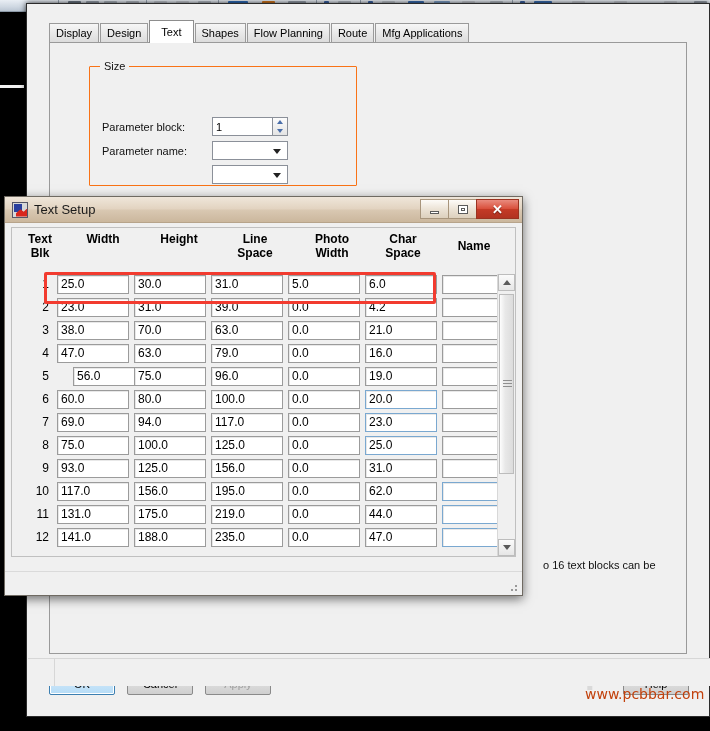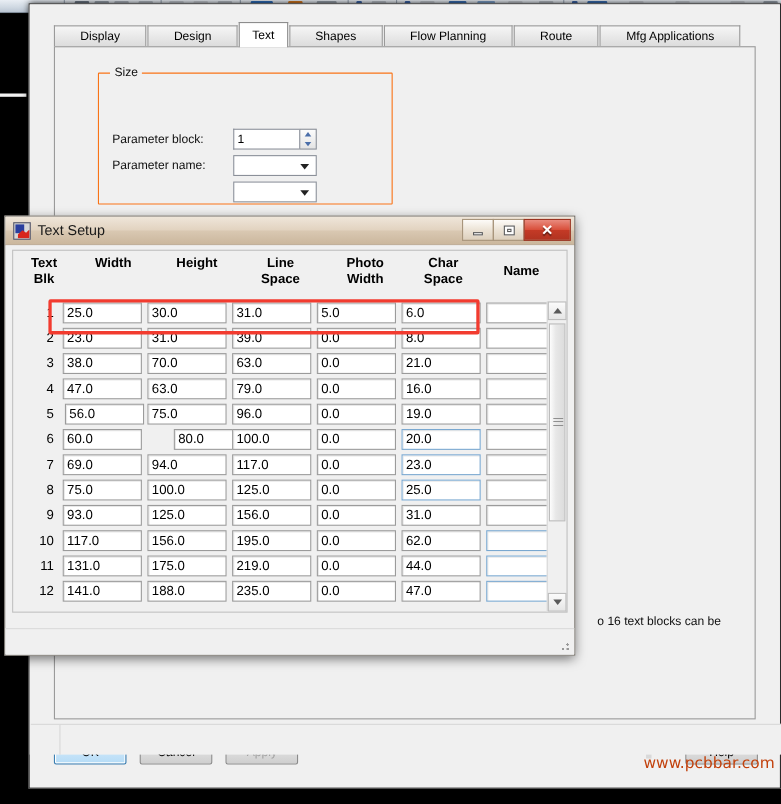--- a/index.html
+++ b/index.html
@@ -104,21 +104,21 @@
     padding: 0;
   }
 
   
   #tabstrip {
     position: absolute; left: 22px; top: 16px;
     display: flex; align-items: flex-end; height: 22px;
   }
   .tab {
     height: 19px;
-    padding: 0 23px;
+    padding: 0 6px;
     margin-right: 1px;
     background: linear-gradient(#f6f6f6, #dcdcdc);
     border: 1px solid #9a9a9a;
     border-bottom: none;
     display: flex; align-items: center;
     font-size: 11px; color: #000;
     line-height: 1;
   }
   .tab.active {
     height: 23px;
@@ -592,21 +592,21 @@
               <div class="cell" style="left: 275px; width: 72px;">5.0</div>
               <div class="cell" style="left: 352px; width: 72px;">6.0</div>
               <div class="cell" style="left: 429px; width: 66px;"></div>
             </div>
             <div class="grid-row">
               <div class="row-num">2</div>
               <div class="cell" style="left: 44px; width: 72px;">23.0</div>
               <div class="cell" style="left: 121px; width: 72px;">31.0</div>
               <div class="cell" style="left: 198px; width: 72px;">39.0</div>
               <div class="cell" style="left: 275px; width: 72px;">0.0</div>
-              <div class="cell" style="left: 352px; width: 72px;">8.0</div>
+              <div class="cell" style="left: 352px; width: 72px;">4.2</div>
               <div class="cell" style="left: 429px; width: 66px;"></div>
             </div>
             <div class="grid-row">
               <div class="row-num">3</div>
               <div class="cell" style="left: 44px; width: 72px;">38.0</div>
               <div class="cell" style="left: 121px; width: 72px;">70.0</div>
               <div class="cell" style="left: 198px; width: 72px;">63.0</div>
               <div class="cell" style="left: 275px; width: 72px;">0.0</div>
               <div class="cell" style="left: 352px; width: 72px;">21.0</div>
               <div class="cell" style="left: 429px; width: 66px;"></div>
@@ -615,31 +615,31 @@
               <div class="row-num">4</div>
               <div class="cell" style="left: 44px; width: 72px;">47.0</div>
               <div class="cell" style="left: 121px; width: 72px;">63.0</div>
               <div class="cell" style="left: 198px; width: 72px;">79.0</div>
               <div class="cell" style="left: 275px; width: 72px;">0.0</div>
               <div class="cell" style="left: 352px; width: 72px;">16.0</div>
               <div class="cell" style="left: 429px; width: 66px;"></div>
             </div>
             <div class="grid-row">
               <div class="row-num">5</div>
-              <div class="cell" style="left: 46px; width: 72px;">56.0</div>
+              <div class="cell" style="left: 60px; width: 72px;">56.0</div>
               <div class="cell" style="left: 121px; width: 72px;">75.0</div>
               <div class="cell" style="left: 198px; width: 72px;">96.0</div>
               <div class="cell" style="left: 275px; width: 72px;">0.0</div>
               <div class="cell" style="left: 352px; width: 72px;">19.0</div>
               <div class="cell" style="left: 429px; width: 66px;"></div>
             </div>
             <div class="grid-row">
               <div class="row-num">6</div>
               <div class="cell" style="left: 44px; width: 72px;">60.0</div>
-              <div class="cell" style="left: 121px; width: 72px; margin-left: 24px;">80.0</div>
+              <div class="cell" style="left: 121px; width: 72px;">80.0</div>
               <div class="cell" style="left: 198px; width: 72px;">100.0</div>
               <div class="cell" style="left: 275px; width: 72px;">0.0</div>
               <div class="cell focusring" style="left: 352px; width: 72px;">20.0</div>
               <div class="cell" style="left: 429px; width: 66px;"></div>
             </div>
             <div class="grid-row">
               <div class="row-num">7</div>
               <div class="cell" style="left: 44px; width: 72px;">69.0</div>
               <div class="cell" style="left: 121px; width: 72px;">94.0</div>
               <div class="cell" style="left: 198px; width: 72px;">117.0</div>

